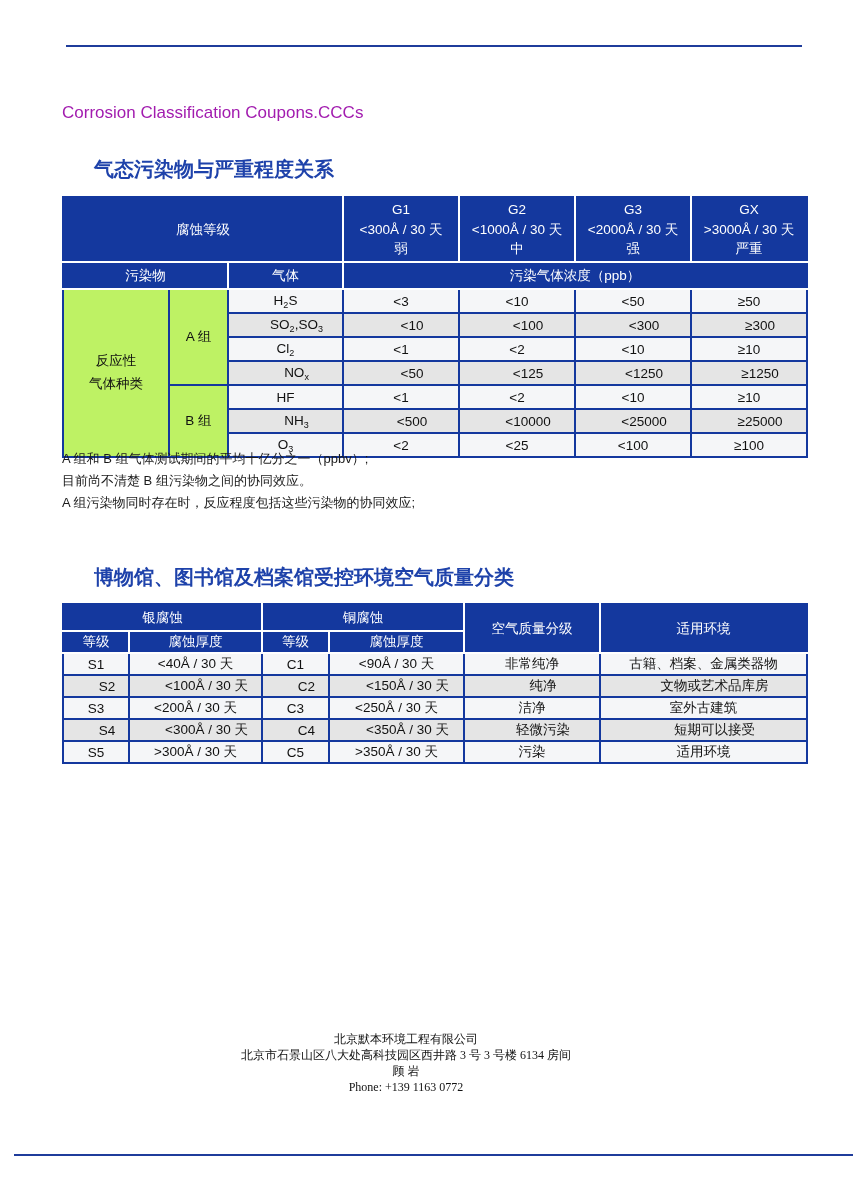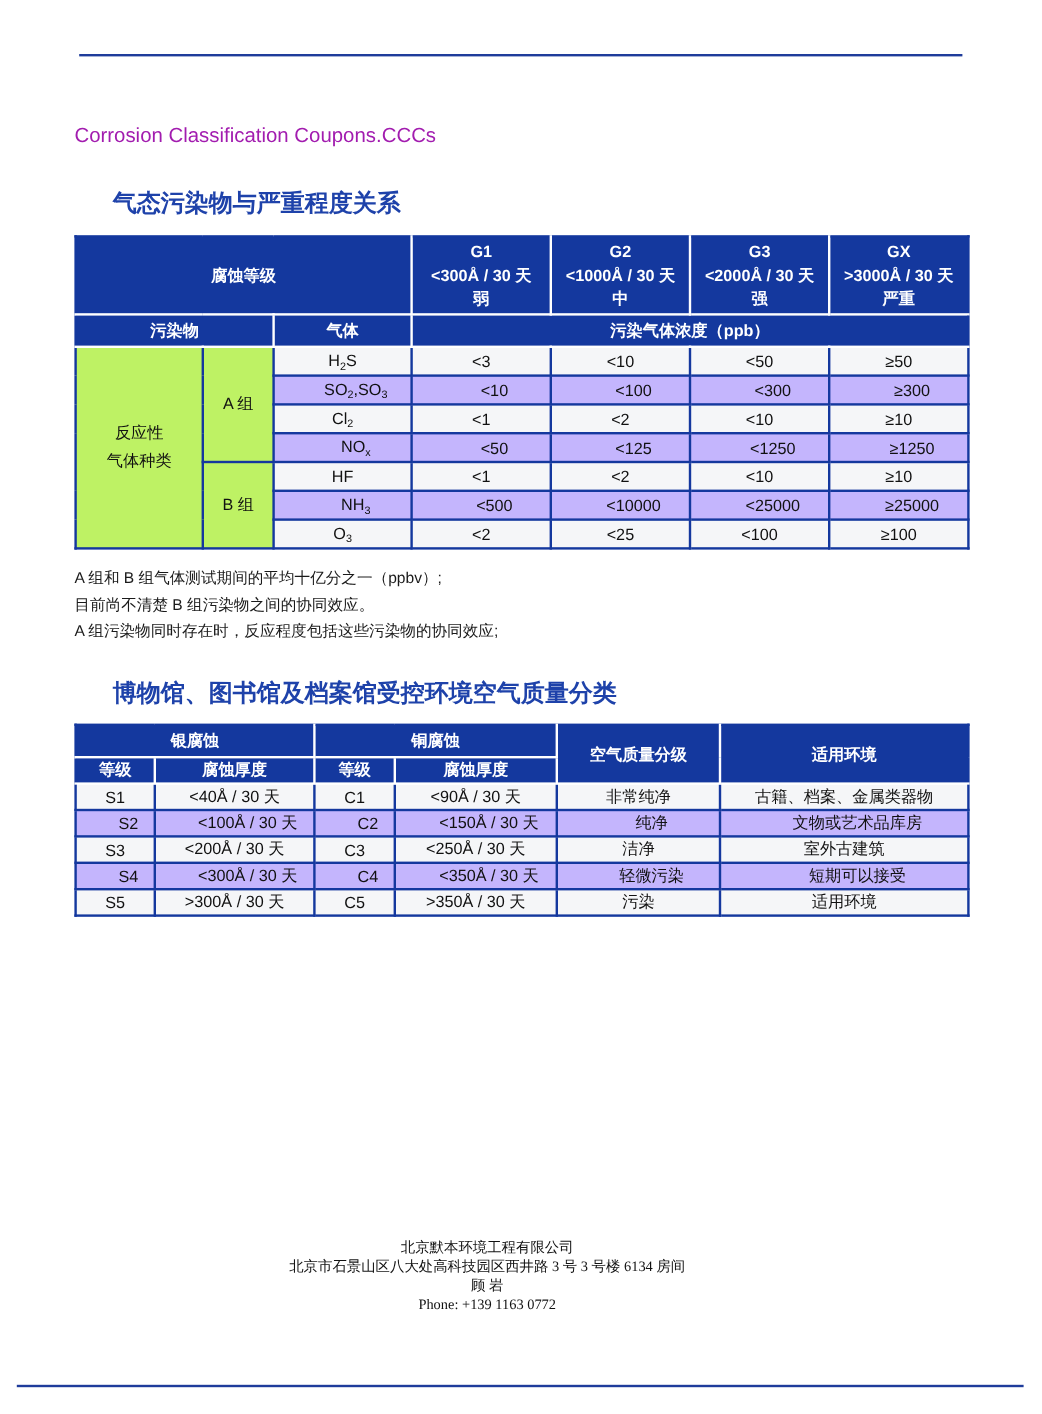--- a/index.html
+++ b/index.html
@@ -16,46 +16,46 @@
 
   .section-heading { position:absolute; left:62px; font-size:20px; font-weight:600; color:#1E42AA;margin-left:32px; }
   #s1-heading { top:156px; }
   #s2-heading { top:564px; }
 
   table.data { border-collapse:collapse; table-layout:fixed; width:744px; font-size:13.5px; border:2px solid #14389E; }
   #table1 { position:absolute; left:62px; top:196px; }
   #table2 { position:absolute; left:62px; top:603px; }
 
   table.data th {
-    background:#14389E; color:#fff; font-weight:700;
+    background:#14389E; color:#fff; font-weight:400;
     border:2px solid #fff; vertical-align:middle; padding:1px 2px;
   }
   table.data thead tr:first-child th { border-top-color:#14389E; }
   table.data tr th:first-child { border-left-color:#14389E; }
   table.data tr th:last-child { border-right-color:#14389E; }
 
   table.data td {
     border:2px solid #14389E; background:#F5F6F8; color:#111;
     text-align:center; vertical-align:middle; padding:1px 3px;
   }
-  table.data tr.alt td { background:#c4b5fd;padding-left:25px; }
+  table.data tr.alt td { background:#e5e5e5;padding-left:25px; }
   table.data td.side { background:#bef264; white-space:pre-line; line-height:1.7; }
 
   #table1 thead tr.grade-row { height:65px; }
   #table1 thead tr.subhead-row { height:27px; }
   #table1 tbody tr { height:24px; }
   .g-cell div { line-height:1.45; }
 
   #table2 thead tr.metal-row th { height:27px; }
   #table2 thead tr.grade-label-row th { height:22px; }
   #table2 tbody tr { height:15px; }
 
   sub { font-size:9px; vertical-align:-3px; }
 
-  .notes { position:absolute; left:62px; top:471px; font-size:13px; color:#1A1A1A; line-height:22px; }
+  .notes { position:absolute; left:62px; top:448px; font-size:13px; color:#1A1A1A; line-height:22px; }
 
   .footer {
     position:absolute; left:0; top:1031px; width:812px; text-align:center;
     font-family:"Liberation Serif","DejaVu Serif",serif; font-size:12px; color:#111; line-height:16px;
   }
 </style>
 </head>
 <body>
 
 <div class="page">

